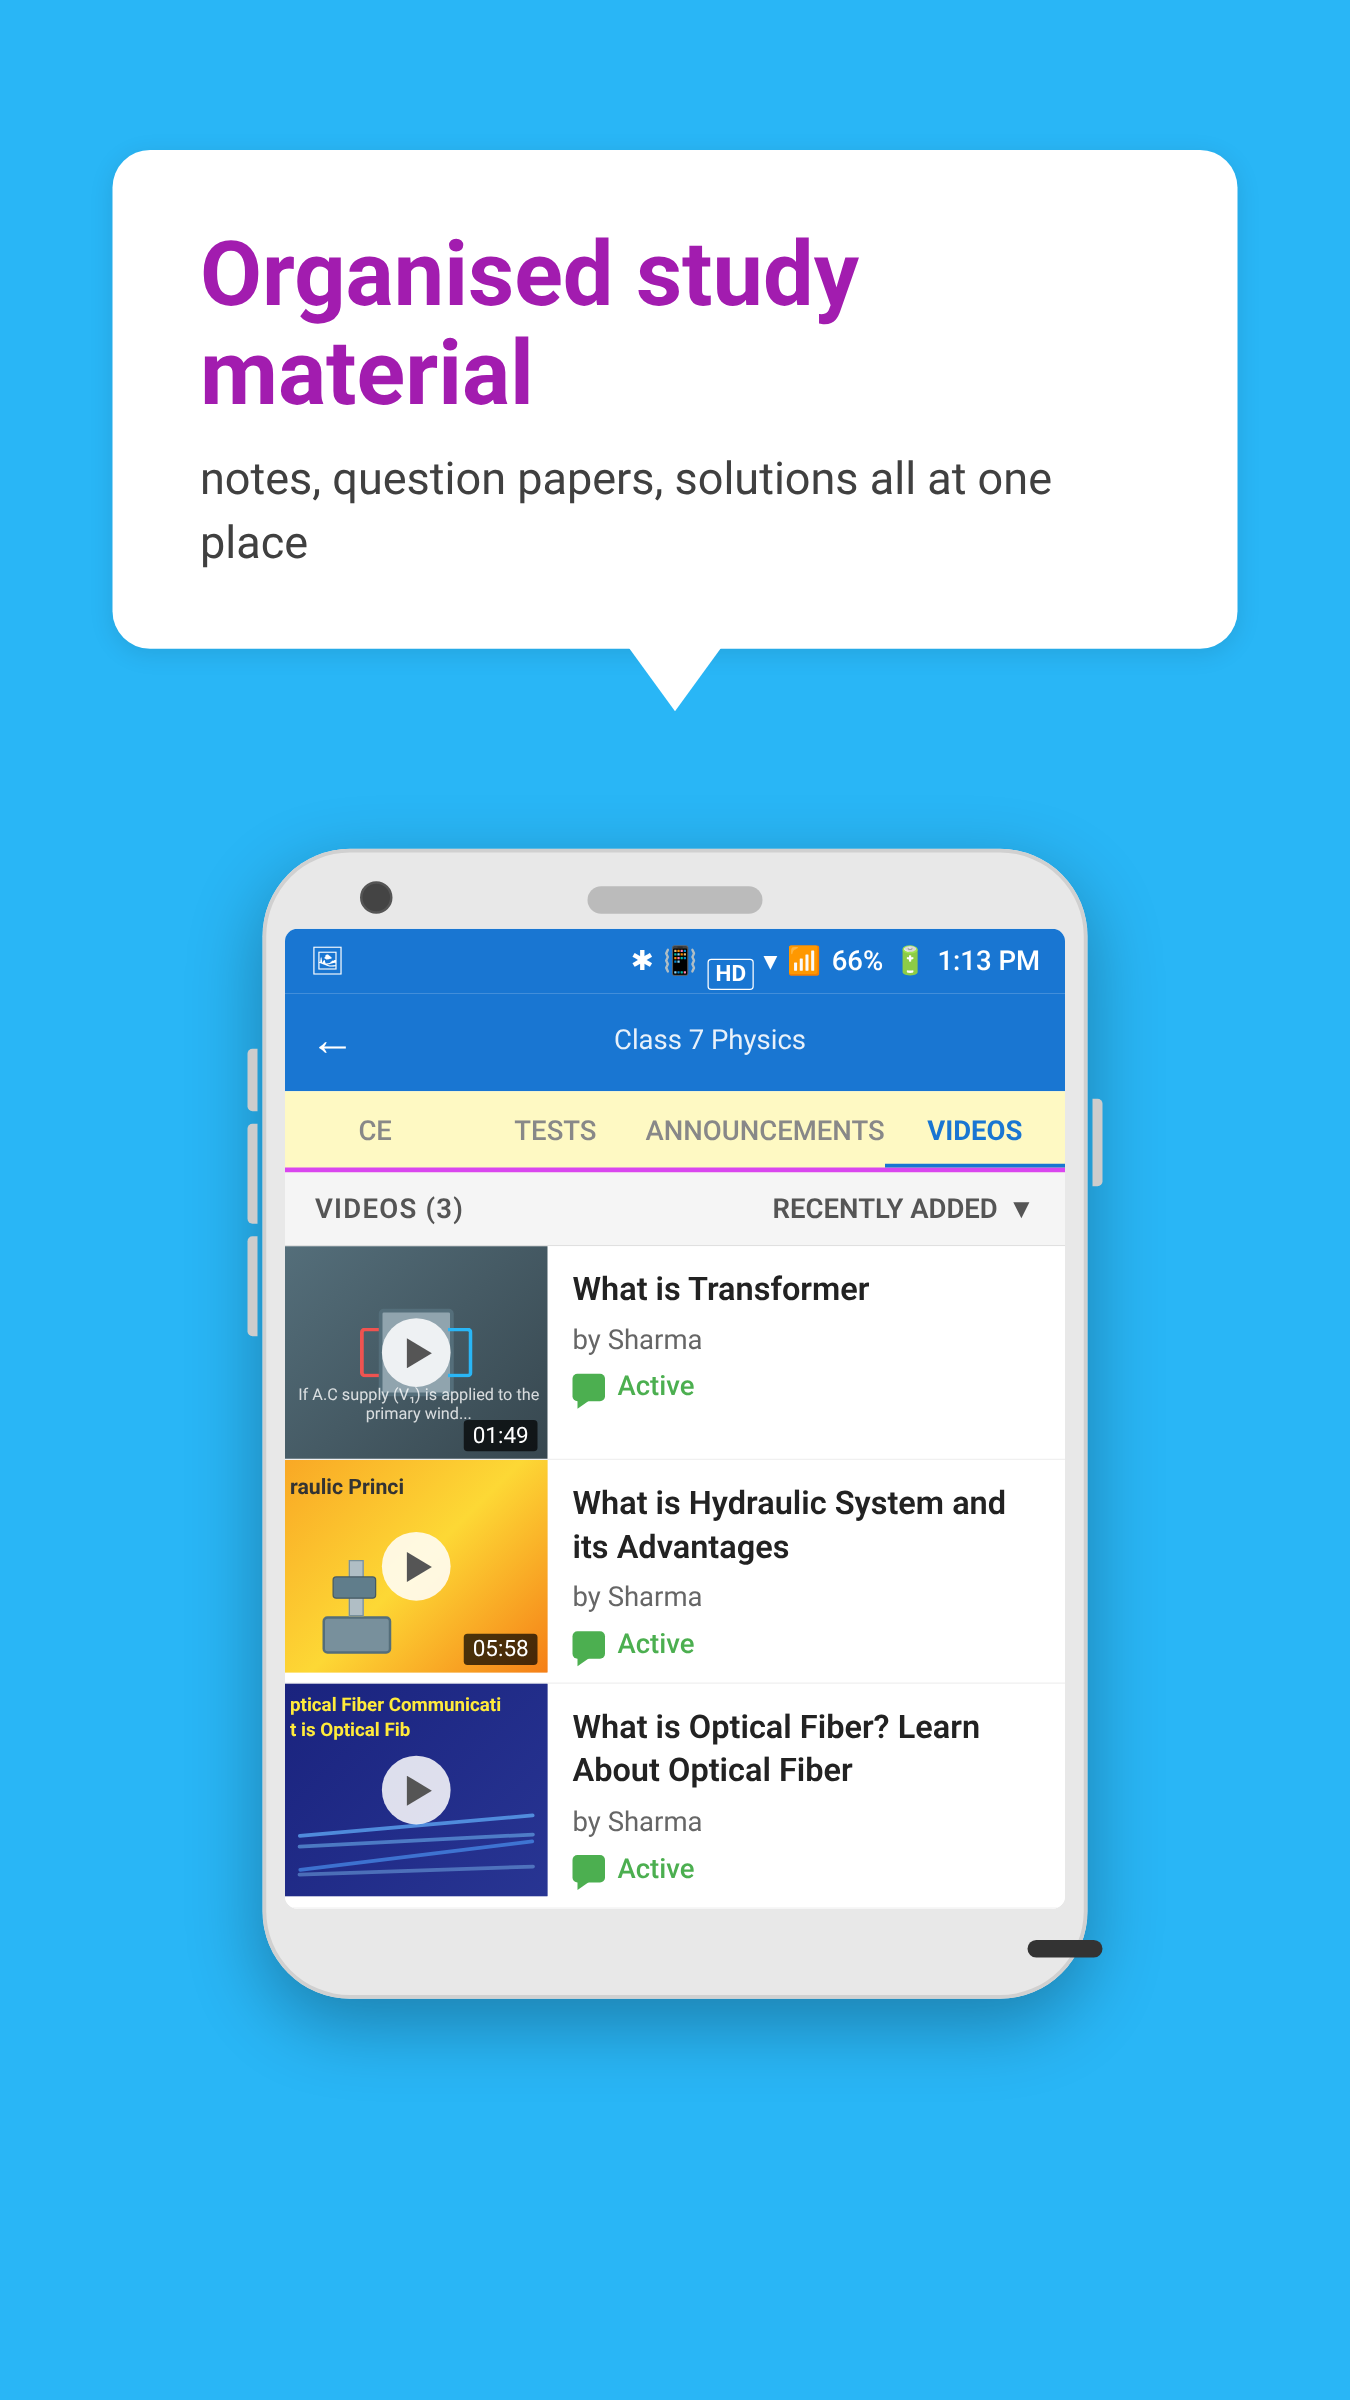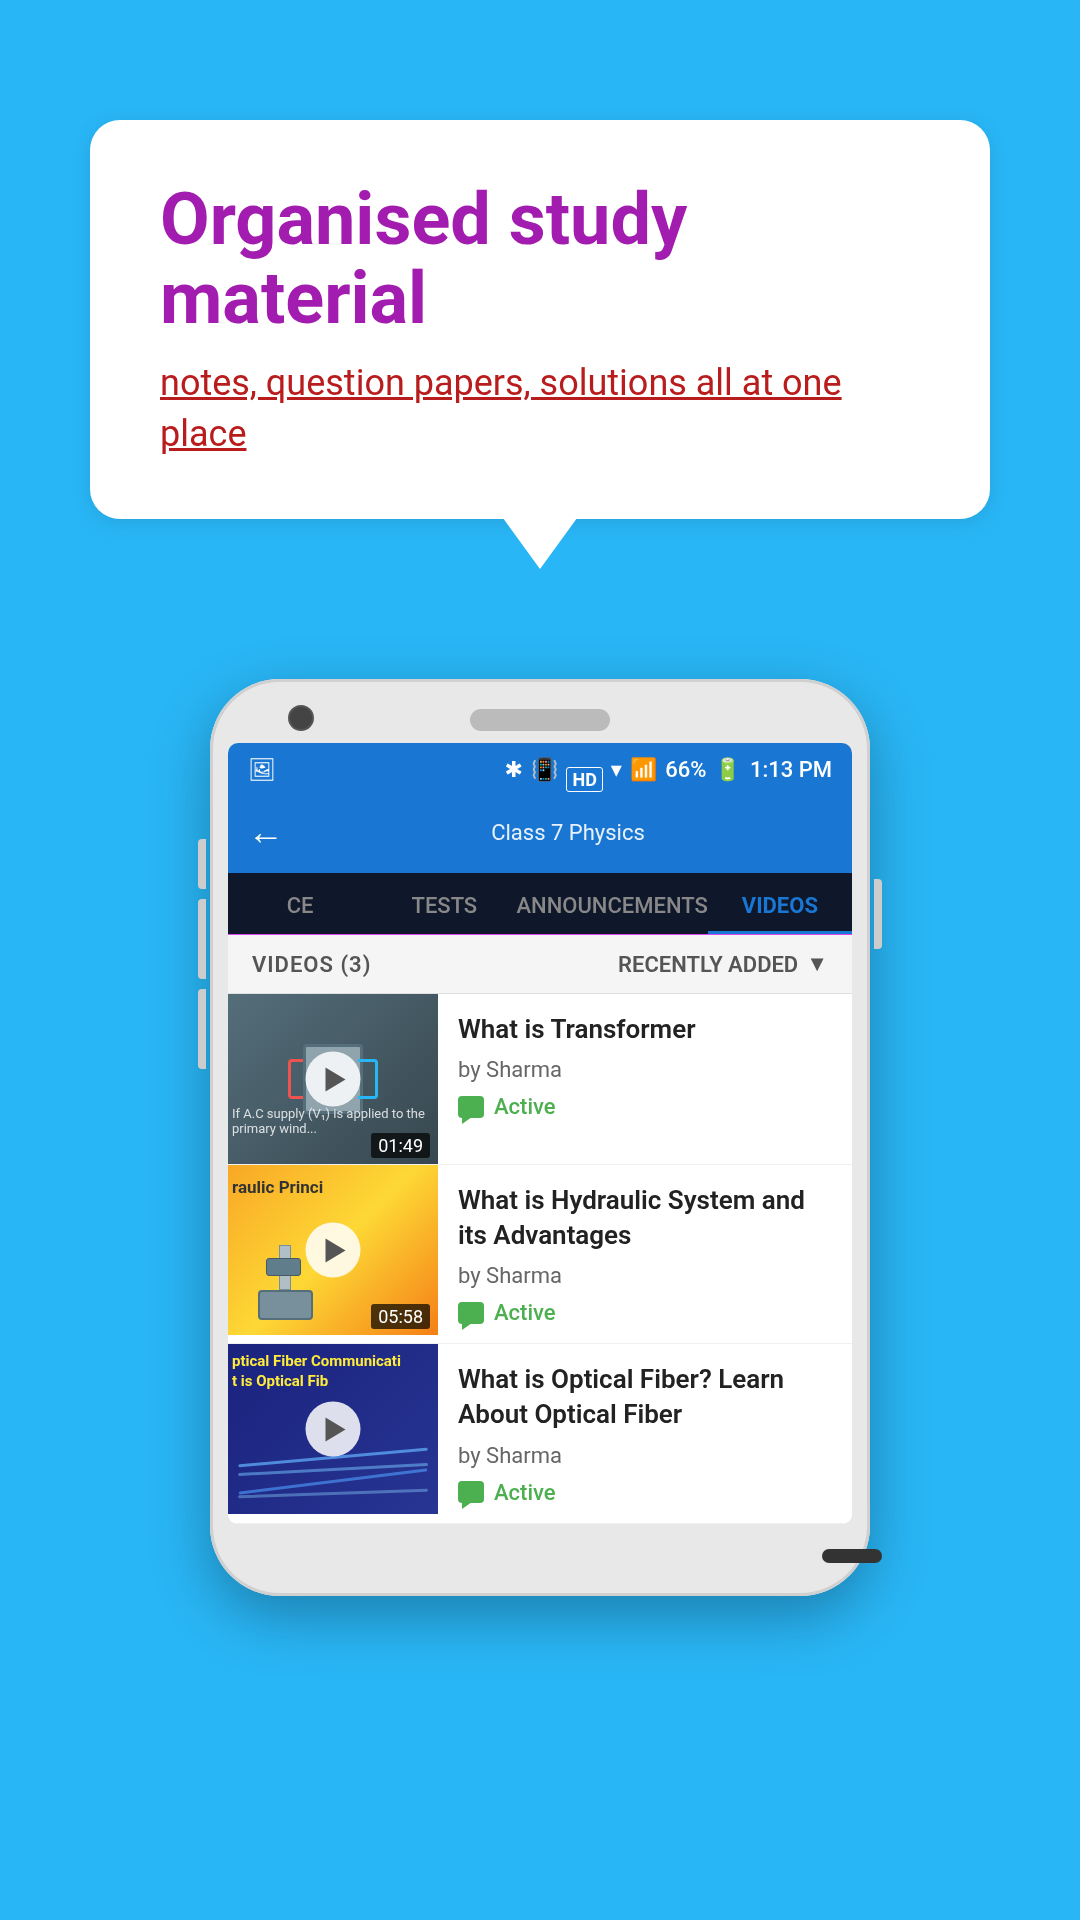--- a/index.html
+++ b/index.html
@@ -46,25 +46,24 @@
 
     .speech-bubble h1 {
       color: #a21caf;
       font-size: 72px;
       font-weight: 700;
       line-height: 1.1;
       margin-bottom: 20px;
     }
 
     .speech-bubble p {
-      color: #b91c1c;
+      color: #404040;
       font-size: 36px;
       font-weight: 400;
       line-height: 1.4;
-      text-decoration: underline;
     }
 
     
     .phone-container {
       display: flex;
       justify-content: center;
       margin-top: 100px;
       padding: 0 40px;
     }
 
@@ -180,23 +179,23 @@
     }
 
     .header-title .sub-title {
       font-size: 22px;
       font-weight: 400;
       opacity: 0.9;
     }
 
     
     .tab-bar {
-      background: #0f172a;
-      display: flex;
-      border-bottom: 1px solid #d946ef;
+      background: #fef9c3;
+      display: flex;
+      border-bottom: 4px solid #d946ef;
     }
 
     .tab-item {
       flex: 1;
       text-align: center;
       padding: 20px 0 16px 0;
       font-size: 22px;
       font-weight: 500;
       color: #888;
       cursor: pointer;
@@ -269,20 +268,21 @@
     .video-thumbnail .thumb-bg {
       width: 100%;
       height: 100%;
       display: flex;
       align-items: center;
       justify-content: center;
     }
 
     .thumb-transformer {
       background: linear-gradient(135deg, #546e7a 0%, #37474f 100%);
+      text-align: center;
     }
 
     .thumb-hydraulic {
       background: linear-gradient(135deg, #f9a825 0%, #fdd835 50%, #f57f17 100%);
       position: relative;
     }
 
     .thumb-optical {
       background: linear-gradient(135deg, #1a237e 0%, #283593 100%);
     }

